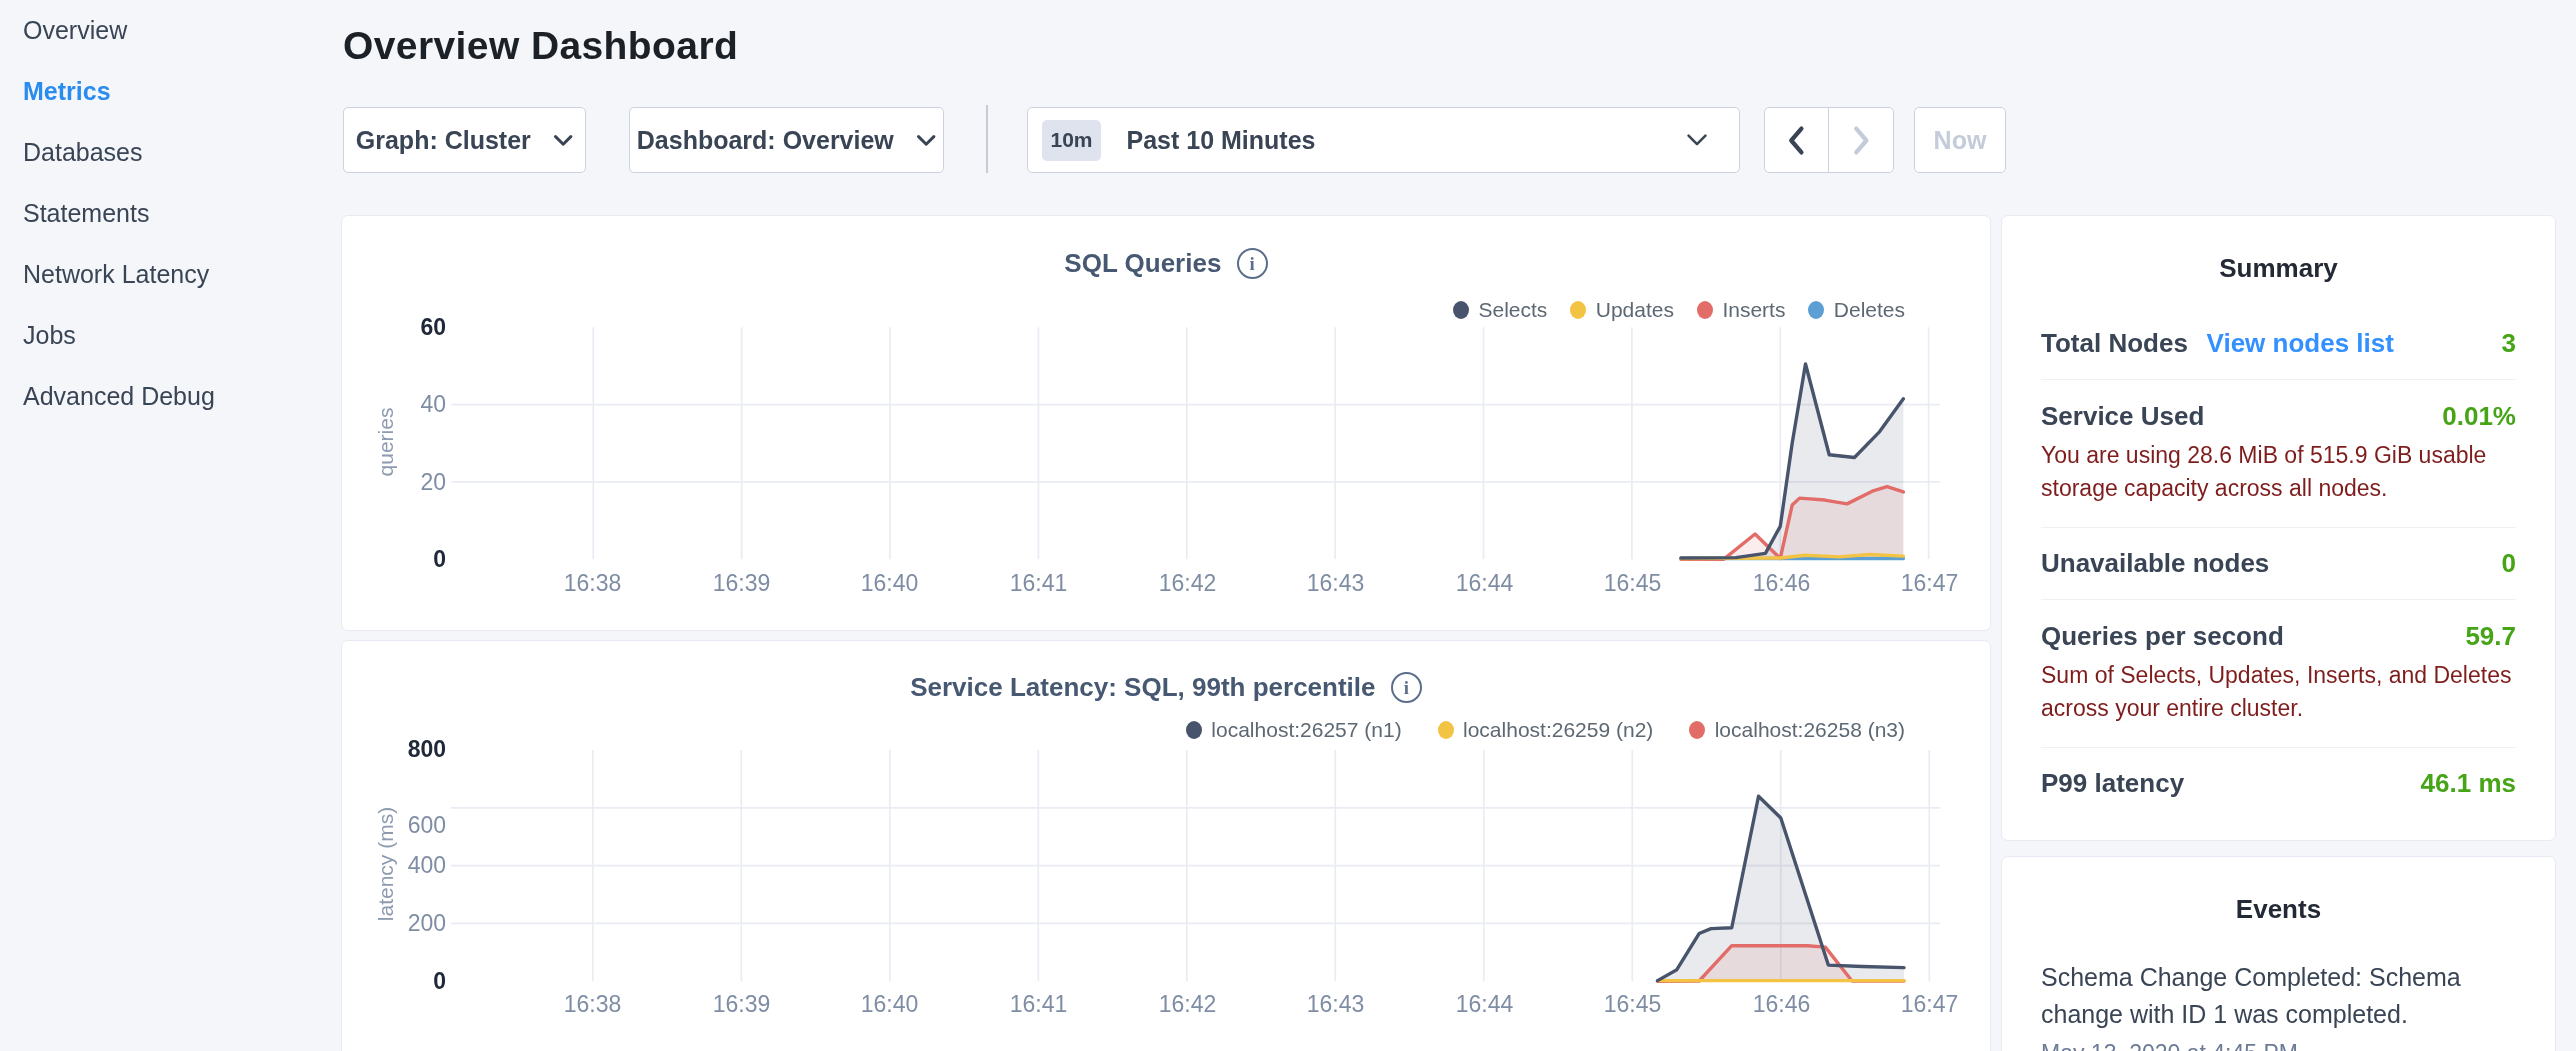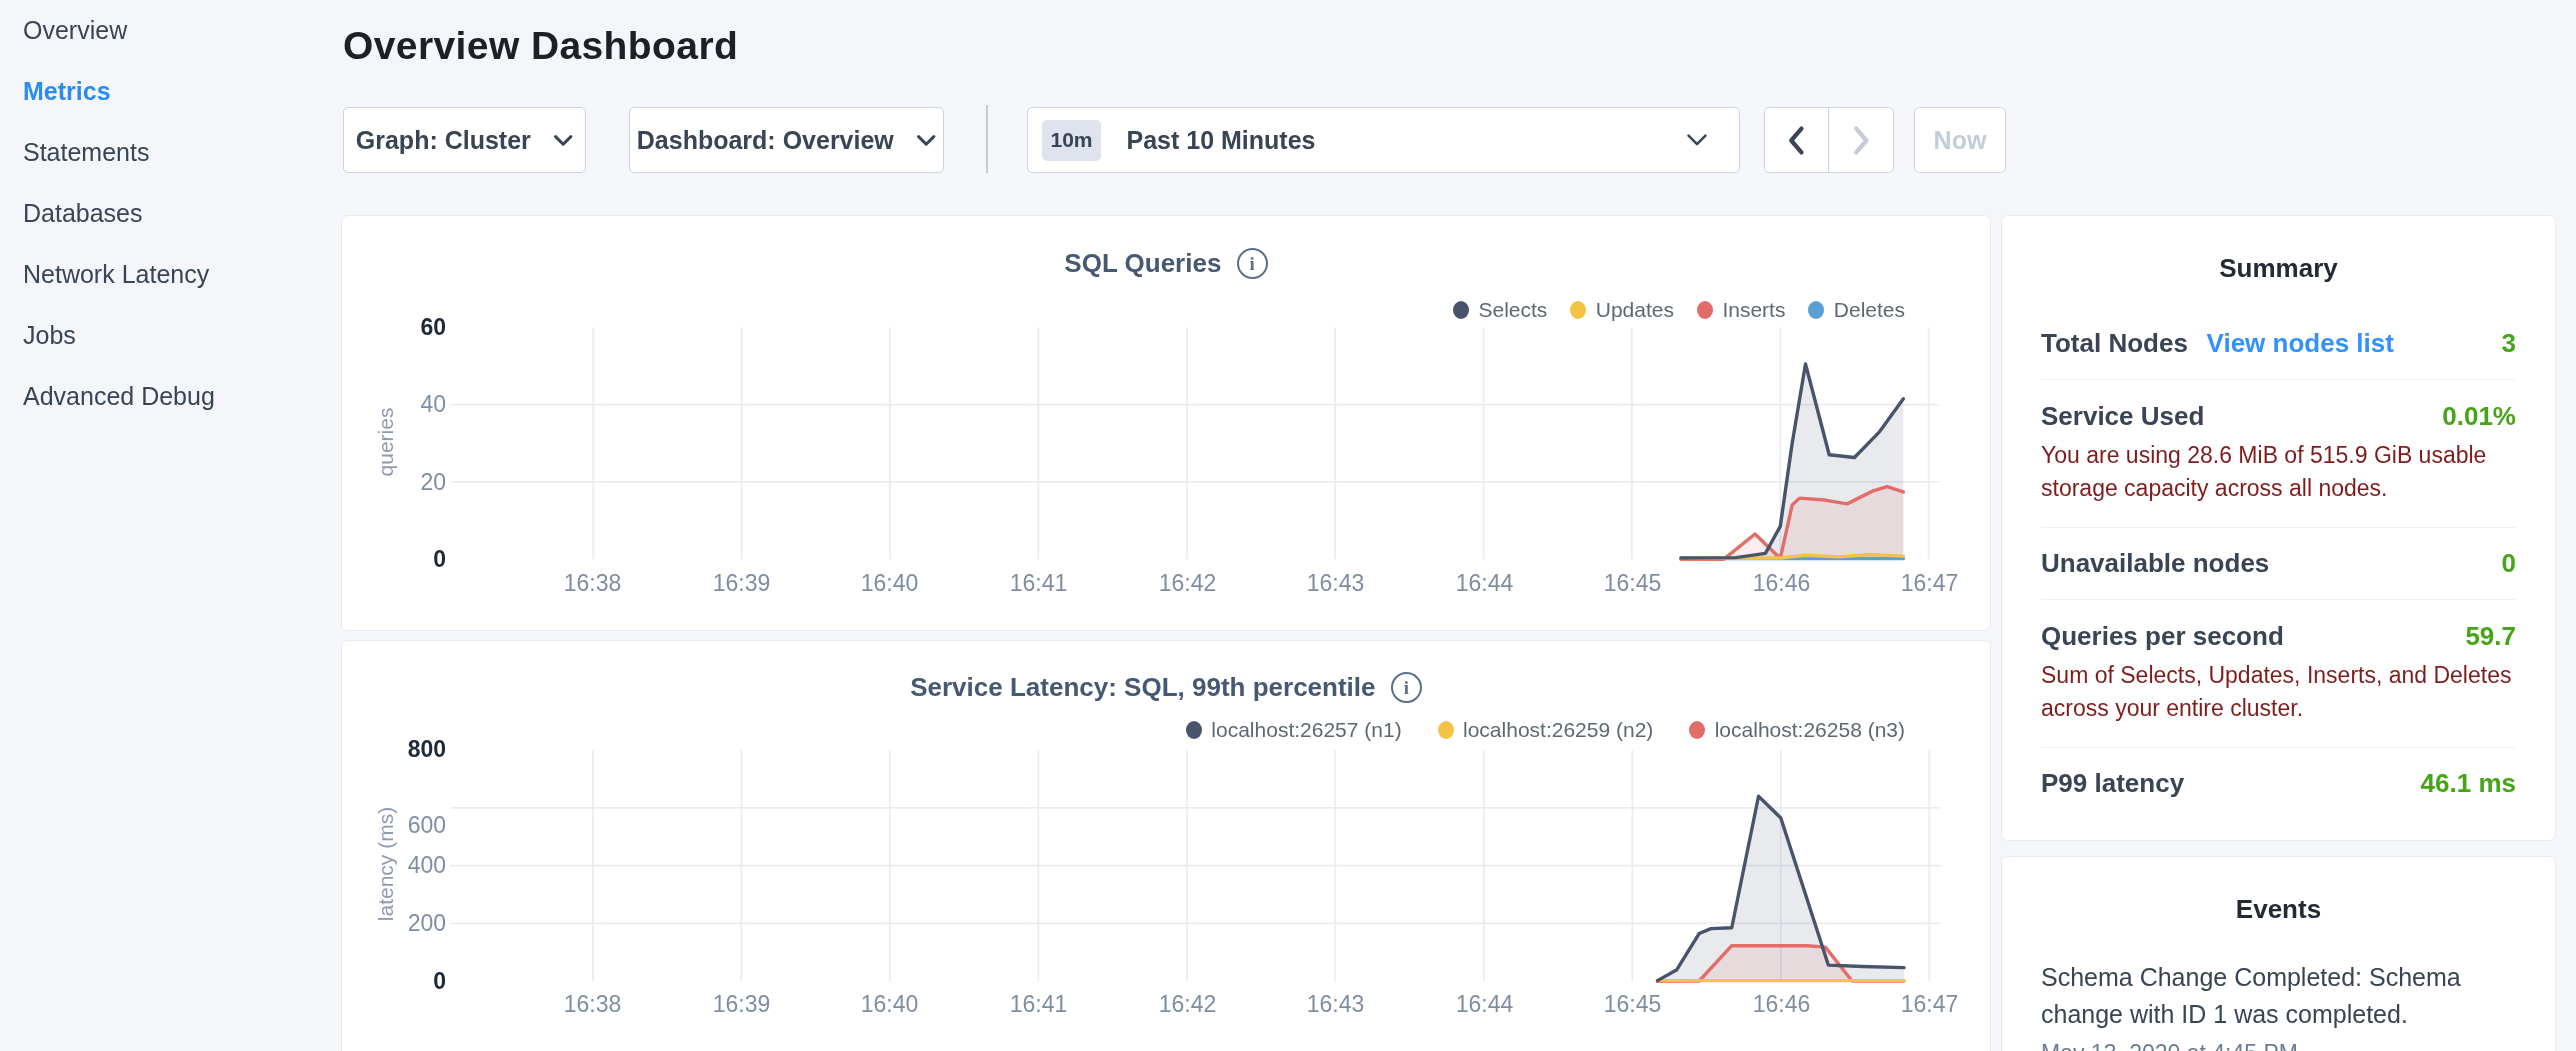--- a/index.html
+++ b/index.html
@@ -68,22 +68,22 @@
   .event-msg { font-size:25px; line-height:37px; color:#394455; }
   .event-time { margin-top:6.8px; font-size:23px; color:#6c7b96; }
 </style>
 </head>
 <body>
 
 <div class="sidebar">
   <nav id="sidebar-nav">
       <div class="nav-item">Overview</div>
       <div class="nav-item active">Metrics</div>
+      <div class="nav-item">Databases</div>
       <div class="nav-item">Statements</div>
-      <div class="nav-item">Databases</div>
       <div class="nav-item">Network Latency</div>
       <div class="nav-item">Jobs</div>
       <div class="nav-item">Advanced Debug</div>
     </nav>
 </div>
 
 <h1 class="page-title">Overview Dashboard</h1>
 
 <div class="ctrl dd-graph dd-gap">
   <span>Graph: Cluster</span>

